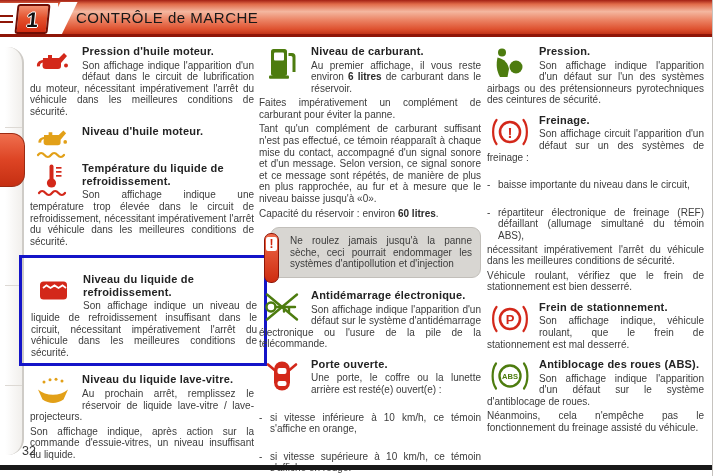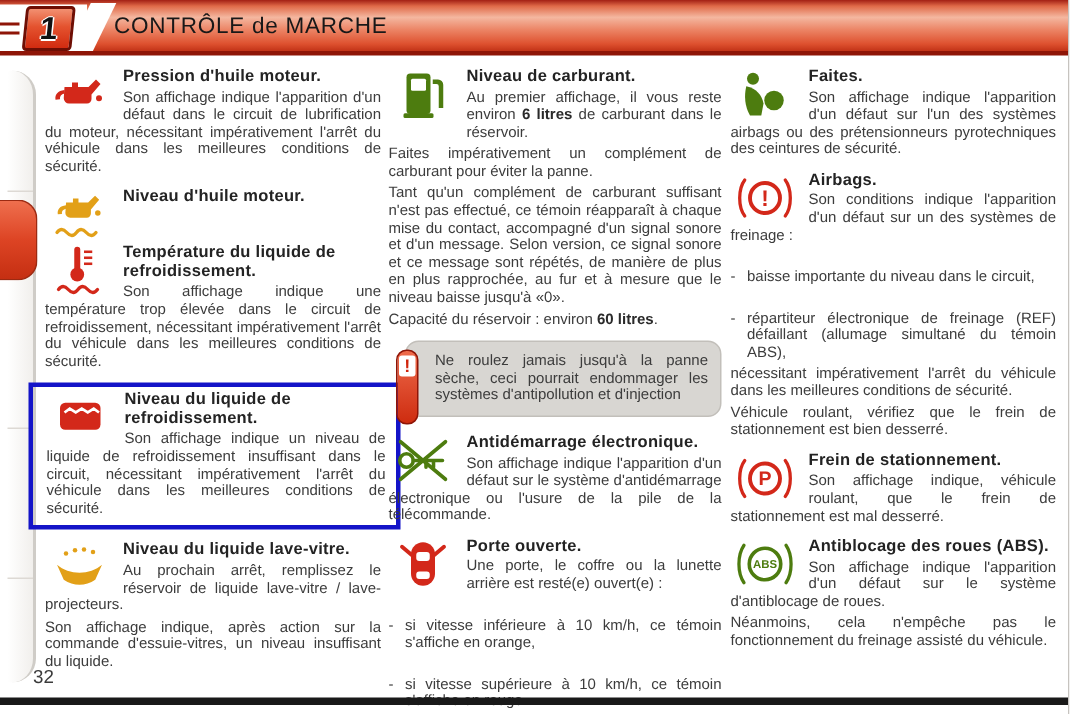--- a/index.html
+++ b/index.html
@@ -45,21 +45,21 @@
   .ic svg { display:block; width:100%; height:100%; }
   .red { color:#d3281a; } .org { color:#4d7c0f; } .yel { color:#e2a018; }
   h3 { font-size:11px; line-height:12.5px; font-weight:bold; color:#232323;
     letter-spacing:.2px; margin:1px 0 2px; }
   p  { font-size:10px; line-height:11.6px; color:#3c3c3c; text-align:justify; margin:0 0 3px; }
   b  { color:#2a2a2a; }
   .li { display:flex; margin:16px 0 2px; }
   .li::before { content:"-"; width:11px; flex:none; font-size:10px; line-height:11.6px; color:#3c3c3c; }
   .li p { flex:1; margin:0; }
   
-  .hlbox { border:3px solid #1414c8; margin:2px -13px 7px -11px; padding:1px 7px 2px 9px; }
+  .hlbox { border:3px solid #1414c8; margin:2px -13px 7px -11px; padding:14px 7px 2px 9px; }
   .hlbox .sec { margin-bottom:0; }
   
   .warnbox { position:relative; background:#d8d6d2; border:1px solid #c2bfba; border-radius:9px;
     margin:5px 0 11px 11px; padding:7px 8px 7px 19px; }
   .warnbox p { margin:0; }
   .warntab { position:absolute; left:-7px; top:5px; width:15px; height:50px;
     background:linear-gradient(180deg,#ee6b4b,#ce2c10); border:1px solid #8e1507; border-radius:7px; }
   .warntab span { display:block; width:11px; height:14px; margin:3px auto 0; background:#fff;
     border-radius:2px; color:#d0250c; font-size:12px; line-height:14px; font-weight:bold; text-align:center; }
 </style>
@@ -231,37 +231,37 @@
       <div class="sec">
         <span class="ic org">
           <svg viewBox="0 0 44 34">
               <g fill="currentColor">
             <circle cx="14" cy="6.5" r="4"></circle>
             <path d="M9.5 11.5 c7 1.5 10.5 6 11.5 11.5 l-1.5 8 H12 c-3.5-6-4-13-2.5-19.5 z"></path>
             <circle cx="28" cy="21" r="6.5"></circle>
               </g>
             </svg>
         </span>
-        <h3>Faites.</h3>
+        <h3>Pression.</h3>
         <p>Son affichage indique l'apparition d'un défaut sur l'un des systèmes airbags ou des prétensionneurs pyrotechniques des ceintures de sécurité.</p>
       </div>
 
       <div class="sec">
         <span class="ic red">
           <svg viewBox="0 0 44 34">
             <g fill="none" stroke="currentColor" stroke-linecap="round">
               <circle cx="22" cy="17" r="10" stroke-width="2.6"></circle>
               <path d="M8.5 5 C4 11 4 23 8.5 29" stroke-width="2.2"></path>
               <path d="M35.5 5 C40 11 40 23 35.5 29" stroke-width="2.2"></path>
               </g>
             <text x="22" y="22.5" text-anchor="middle" font-size="15" font-weight="bold" fill="currentColor">!</text>
             </svg>
         </span>
-        <h3>Airbags.</h3>
-        <p>Son conditions indique l'apparition d'un défaut sur un des systèmes de freinage :</p>
+        <h3>Freinage.</h3>
+        <p>Son affichage circuit l'apparition d'un défaut sur un des systèmes de freinage :</p>
         <div class="li">
             <p>baisse importante du niveau dans le circuit,</p>
           </div>
         <div class="li">
             <p>répartiteur électronique de freinage (REF) défaillant (allumage simultané du témoin ABS),</p>
           </div>
         <p>nécessitant impérativement l'arrêt du véhicule dans les meilleures conditions de sécurité.</p>
         <p>Véhicule roulant, vérifiez que le frein de stationnement est bien desserré.</p>
       </div>
 

